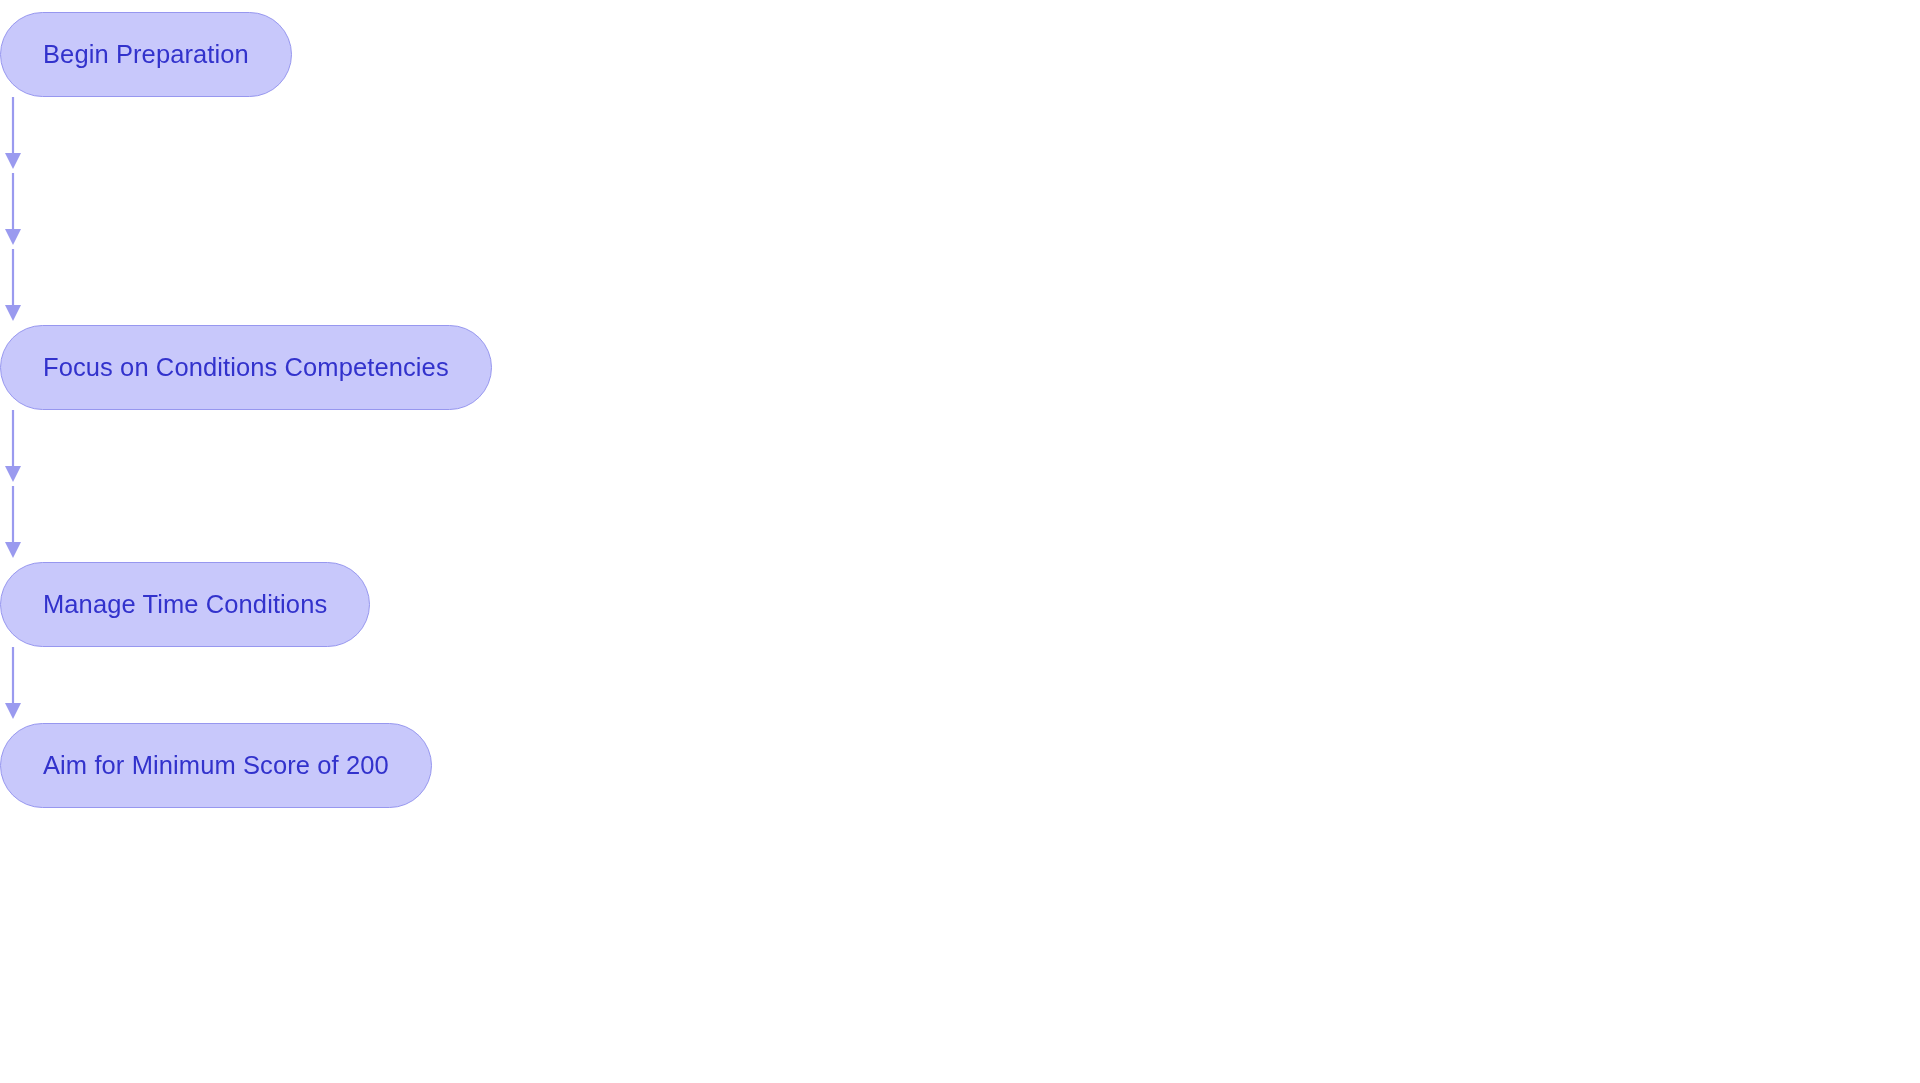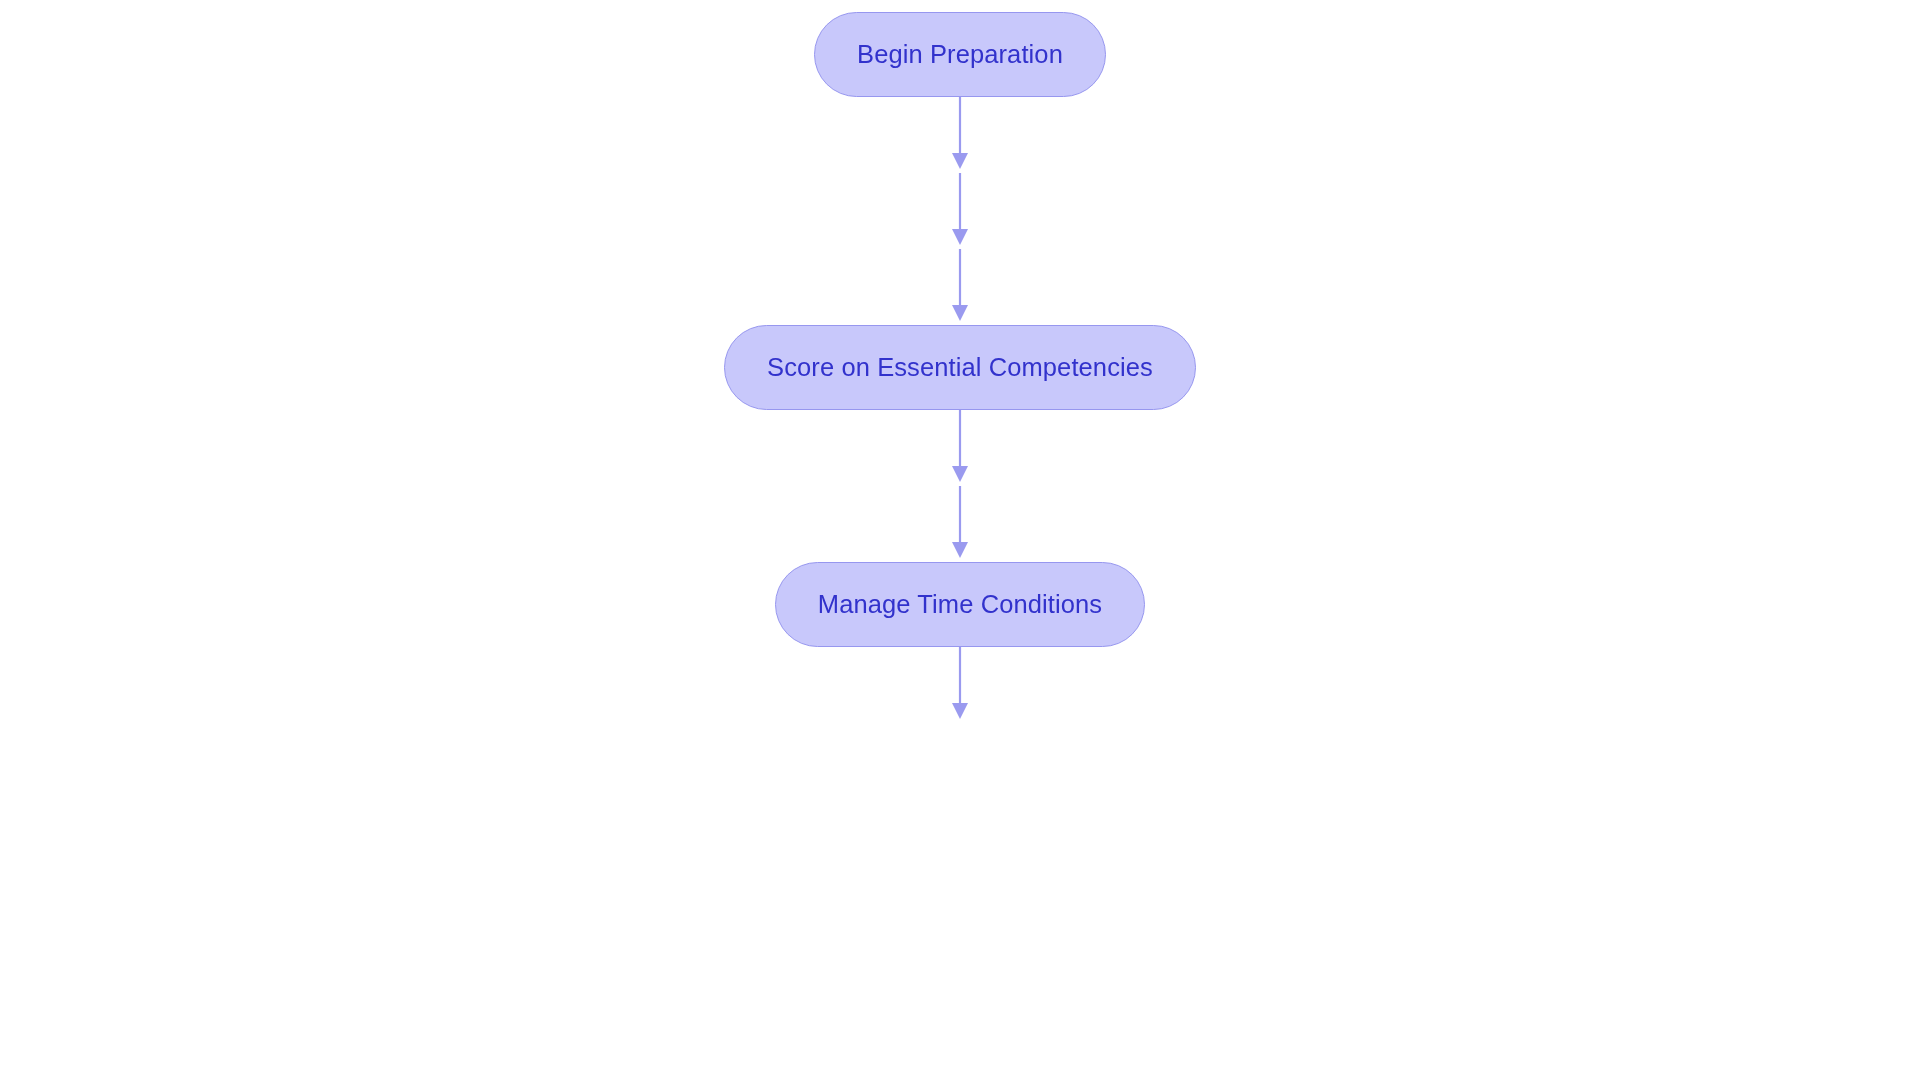--- a/index.html
+++ b/index.html
@@ -23,21 +23,21 @@
   }
 
   .flow-column {
     position: absolute;
     left: 0;
     top: 0;
     width: 1920px;
     height: 1083px;
     display: flex;
     flex-direction: column;
-    align-items: center;
+    align-items: flex-start;
     justify-content: flex-start;
     padding-top: 12px;
     box-sizing: border-box;
   }
 
   .flow-node {
     box-sizing: border-box;
     height: 85px;
     display: flex;
     align-items: center;
@@ -97,21 +97,21 @@
       <polygon class="conn-head" points="13,72 5,56 21,56"></polygon>
     </svg>
 
 
     <svg class="flow-connector" viewBox="0 0 26 76">
       <line class="conn-line" x1="13" y1="0" x2="13" y2="60"></line>
       <polygon class="conn-head" points="13,72 5,56 21,56"></polygon>
     </svg>
 
     <div class="flow-node">
-      <span class="flow-node-label">Score on Essential Competencies</span>
+      <span class="flow-node-label">Focus on Conditions Competencies</span>
     </div>
 
     <svg class="flow-connector" viewBox="0 0 26 76">
       <line class="conn-line" x1="13" y1="0" x2="13" y2="60"></line>
       <polygon class="conn-head" points="13,72 5,56 21,56"></polygon>
     </svg>
 
 
     <svg class="flow-connector" viewBox="0 0 26 76">
       <line class="conn-line" x1="13" y1="0" x2="13" y2="60"></line>
@@ -120,15 +120,18 @@
 
     <div class="flow-node">
       <span class="flow-node-label">Manage Time Conditions</span>
     </div>
 
     <svg class="flow-connector" viewBox="0 0 26 76">
       <line class="conn-line" x1="13" y1="0" x2="13" y2="60"></line>
       <polygon class="conn-head" points="13,72 5,56 21,56"></polygon>
     </svg>
 
+    <div class="flow-node">
+      <span class="flow-node-label">Aim for Minimum Score of 200</span>
+    </div>
 
   </div>
 </div>
 
 </body></html>

